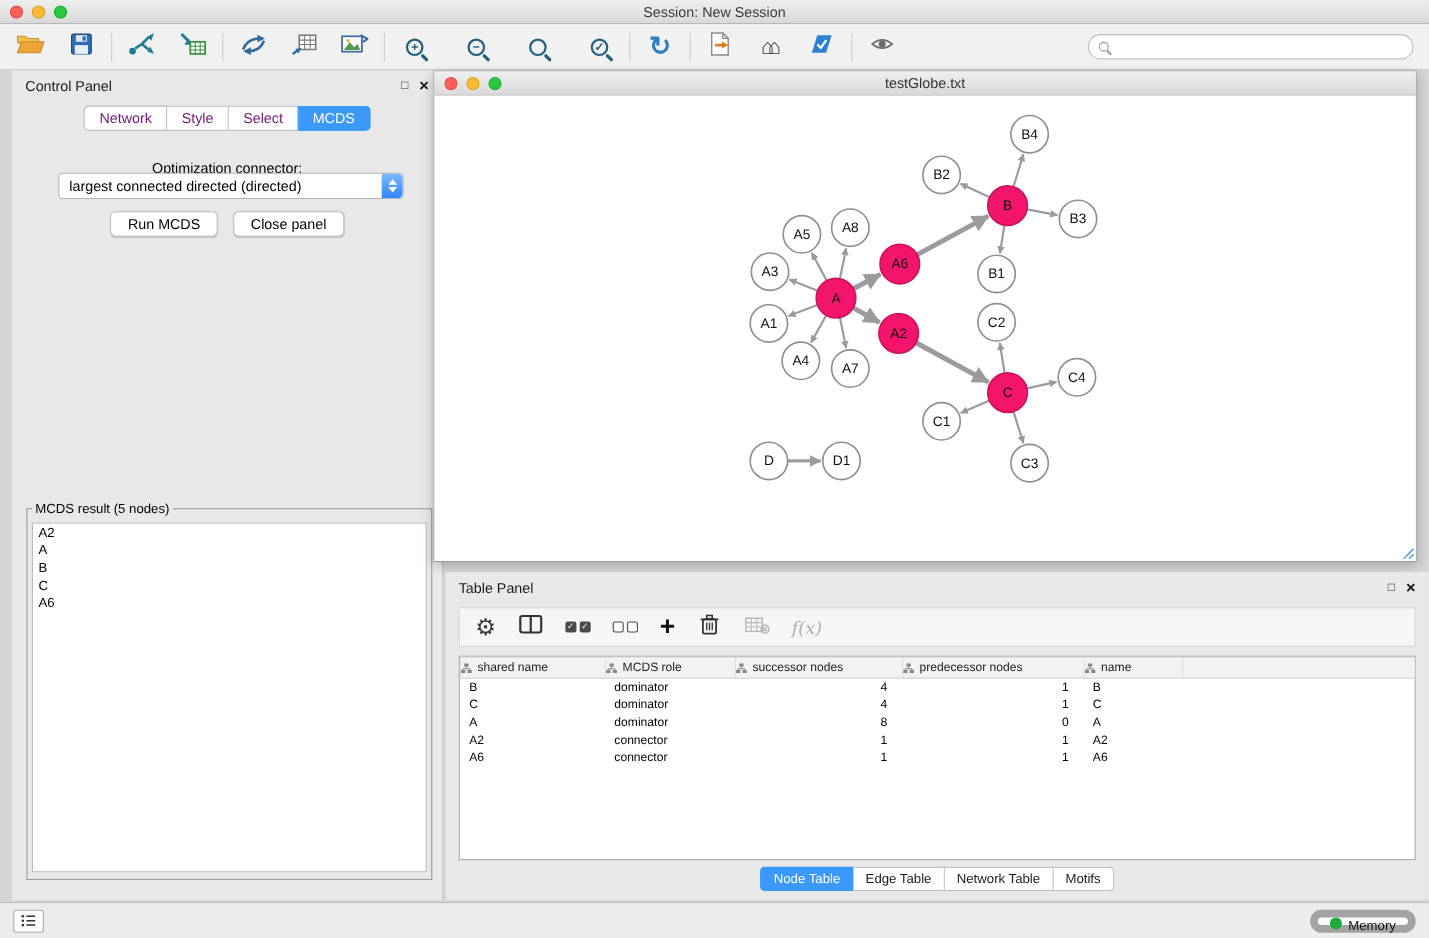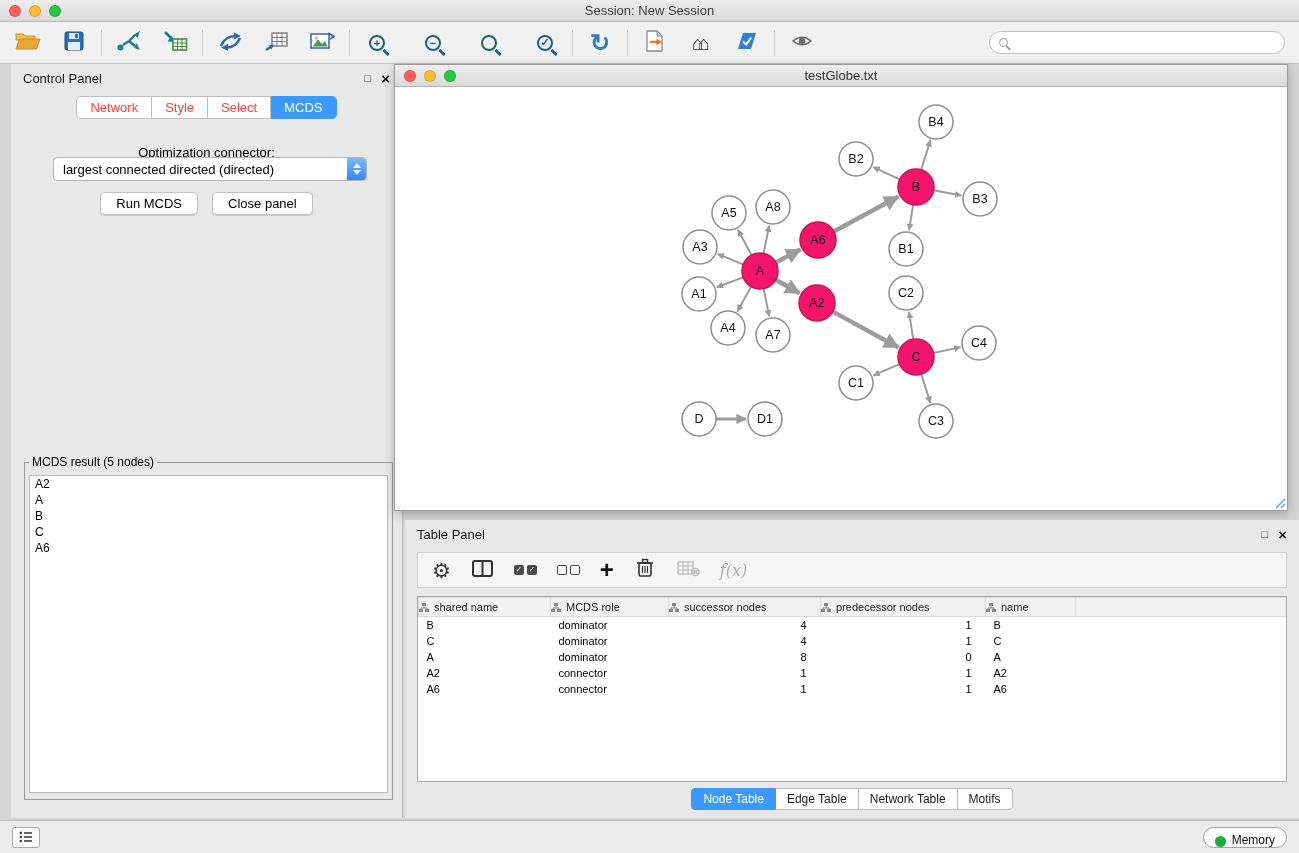--- a/index.html
+++ b/index.html
@@ -37,21 +37,21 @@
 
   
   .control-panel { position:absolute; left:11px; top:64px; width:392px; height:754px;
     background:#e8e8e8; border-right:1px solid #bdbdbd; }
   .panel-header { height:28px; display:flex; align-items:center; padding:0 12px; font-size:13px; color:#1a1a1a; }
   .win-btns { margin-left:auto; display:flex; gap:10px; align-items:center; }
   .wb-float { font-size:11px; color:#333; }
   .wb-close { font-size:15px; font-weight:bold; color:#111; line-height:1; }
   .cp-tabs { display:flex; justify-content:center; margin-top:4px; }
   .cp-tab { font-size:13px; padding:3px 13px; background:#ffffff; border:1px solid #bdbdbd;
-    border-left:none; color:#ef4444; }
+    border-left:none; color:#701a75; }
   .cp-tab:first-child { border-left:1px solid #bdbdbd; border-radius:5px 0 0 5px; }
   .cp-tab:last-child { border-radius:0 5px 5px 0; }
   .cp-tab.active { background:#3b99fc; color:#fff; border-color:#3b99fc; }
   .opt-label { text-align:center; margin-top:26px; font-size:13px; color:#000; }
   .dropdown { position:absolute; left:42px; top:93px; width:314px; height:24px; background:#fff;
     border:1px solid #b5b5b5; border-radius:4px; display:flex; align-items:center;
     font-size:13px; color:#000; padding-left:9px; }
   .dd-stepper { position:absolute; right:0px; top:0px; bottom:0px; width:19px;
     background:linear-gradient(#7db9fd,#2f86fb); border-radius:0 4px 4px 0;
     display:flex; flex-direction:column; align-items:center; justify-content:center; gap:2px; }
@@ -100,22 +100,22 @@
     border-left:none; color:#1a1a1a; }
   .tp-tab:first-child { border-left:1px solid #bdbdbd; border-radius:4px 0 0 4px; }
   .tp-tab:last-child { border-radius:0 4px 4px 0; }
   .tp-tab.active { background:#3b99fc; color:#fff; border-color:#3b99fc; }
 
   
   .statusbar { position:absolute; left:0; right:0; bottom:0; height:33px; background:#ececec;
     border-top:1px solid #bdbdbd; display:flex; align-items:center; padding:0 12px; }
   .menu-btn { width:28px; height:21px; border:1px solid #ababab; border-radius:3px; background:#fbfbfb;
     display:flex; align-items:center; justify-content:center; }
-  .memory-btn { margin-left:auto; height:21px; border:1px solid #a3a3a3; border-radius:11px; background:#fbfbfb;
-    display:flex; align-items:flex-end; gap:6px; padding:0 11px; font-size:12px; color:#111; }
+  .memory-btn { margin-left:auto; height:21px; border:7px solid #a3a3a3; border-radius:11px; background:#fbfbfb;
+    display:flex; align-items:flex-start; gap:6px; padding:0 11px; font-size:12px; color:#111; }
   .memory-dot { width:11px; height:11px; border-radius:50%; background:#1fab3c; }
 </style>
 </head>
 <body>
 
 <div class="app">
 
   <div class="titlebar">
     <div class="lights">
       <div class="light red"></div>

